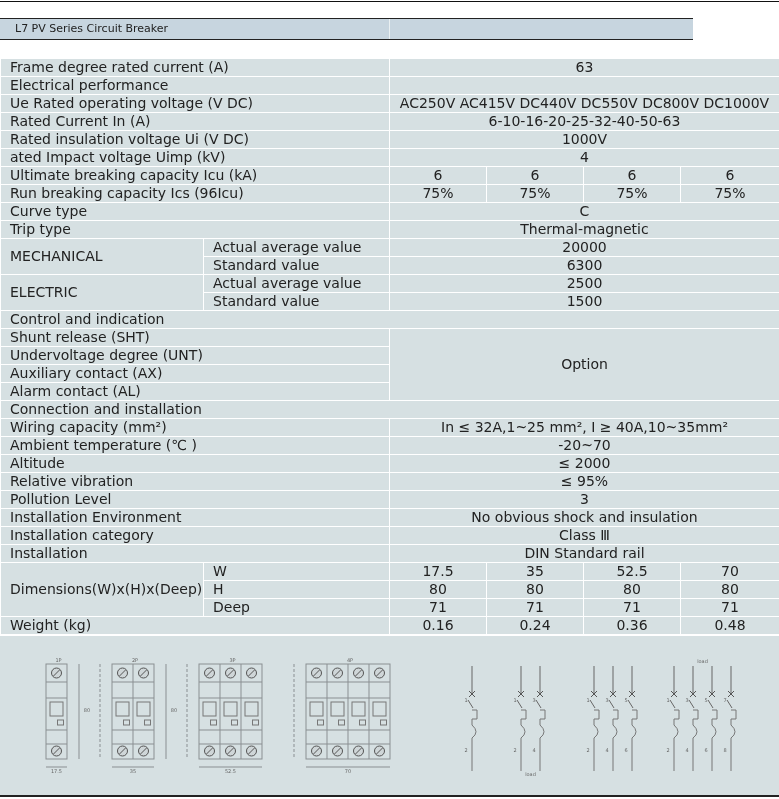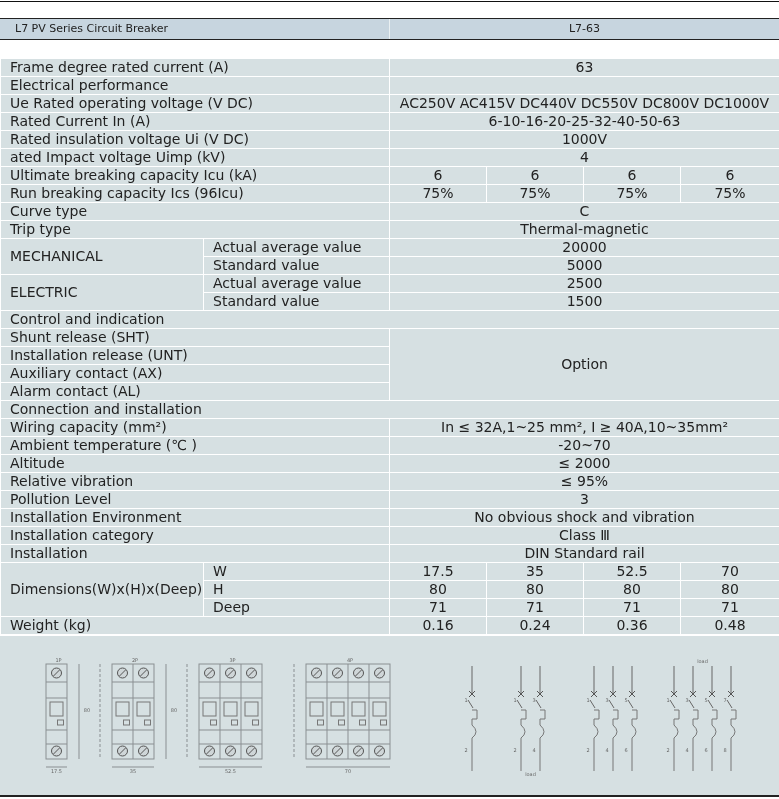--- a/index.html
+++ b/index.html
@@ -1,19 +1,19 @@
 <!DOCTYPE html>
 <html><head>
 <meta charset="utf-8">
 <style>
   html, body { margin:0; padding:0; background:#ffffff; }
   body { width:779px; height:799px; position:relative; overflow:hidden;
          font-family:"DejaVu Sans", sans-serif; color:#222; }
   .topline { position:absolute; left:0; top:1px; width:779px; height:1px; background:#111; }
-  .hdr { position:absolute; left:0; top:18px; width:779px; height:20px;
+  .hdr { position:absolute; left:0; top:18px; width:693px; height:20px;
          background:#c7d5df; border-top:1px solid #222; border-bottom:1px solid #222; }
   .hdr .l { position:absolute; left:15px; top:3px; font-size:11px; }
   .hdr .r { position:absolute; left:390px; width:389px; top:3px; font-size:11px; text-align:center; }
   .hdr .sep { position:absolute; left:389px; top:0; width:1px; height:20px; background:#eaf0f2; }
   table.spec { position:absolute; left:0; top:58px; width:779px; border-collapse:collapse;
                table-layout:fixed; background:#d6e0e2; font-size:14px; }
   table.spec td { border:1px solid #ffffff; height:17px; padding:0 0 0 9px; line-height:17px;
                   white-space:nowrap; overflow:hidden; }
   table.spec td.c { text-align:center; padding:0; }
   .diagram { position:absolute; left:0; top:636px; width:779px; height:159px; background:#d6e0e2; }
@@ -21,21 +21,20 @@
   svg text { font-family:"DejaVu Sans", sans-serif; }
 </style>
 </head>
 <body>
 
 <div class="topline"></div>
 
 <div class="hdr">
   <span class="l">L7 PV Series Circuit Breaker</span>
   <span class="sep"></span>
-  <span class="r">L7-63</span>
 </div>
 
 <table class="spec">
   <colgroup>
     <col style="width:203px">
       <col style="width:186px">
     <col style="width:97px">
       <col style="width:97px">
       <col style="width:97px">
       <col style="width:99px">
@@ -87,40 +86,40 @@
     <td colspan="2">Trip type</td>
     <td colspan="4" class="c">Thermal-magnetic</td>
   </tr>
   <tr>
     <td rowspan="2">MECHANICAL</td>
     <td>Actual average value</td>
     <td colspan="4" class="c">20000</td>
   </tr>
   <tr>
     <td>Standard value</td>
-    <td colspan="4" class="c">5000</td>
+    <td colspan="4" class="c">6300</td>
   </tr>
   <tr>
     <td rowspan="2">ELECTRIC</td>
     <td>Actual average value</td>
     <td colspan="4" class="c">2500</td>
   </tr>
   <tr>
     <td>Standard value</td>
     <td colspan="4" class="c">1500</td>
   </tr>
   <tr>
     <td colspan="6">Control and indication</td>
   </tr>
   <tr>
     <td colspan="2">Shunt release  (SHT)</td>
     <td colspan="4" rowspan="4" class="c">Option</td>
   </tr>
   <tr>
-    <td colspan="2">Installation release  (UNT)</td>
+    <td colspan="2">Undervoltage degree  (UNT)</td>
   </tr>
   <tr>
     <td colspan="2">Auxiliary contact  (AX)</td>
   </tr>
   <tr>
     <td colspan="2">Alarm contact  (AL)</td>
   </tr>
   <tr>
     <td colspan="6">Connection and installation</td>
   </tr>
@@ -139,21 +138,21 @@
   <tr>
     <td colspan="2">Relative vibration</td>
     <td colspan="4" class="c">≤ 95%</td>
   </tr>
   <tr>
     <td colspan="2">Pollution Level</td>
     <td colspan="4" class="c">3</td>
   </tr>
   <tr>
     <td colspan="2">Installation Environment</td>
-    <td colspan="4" class="c">No obvious shock and vibration</td>
+    <td colspan="4" class="c">No obvious shock and insulation</td>
   </tr>
   <tr>
     <td colspan="2">Installation category</td>
     <td colspan="4" class="c">Class  Ⅲ</td>
   </tr>
   <tr>
     <td colspan="2">Installation</td>
     <td colspan="4" class="c">DIN Standard rail</td>
   </tr>
   <tr>

